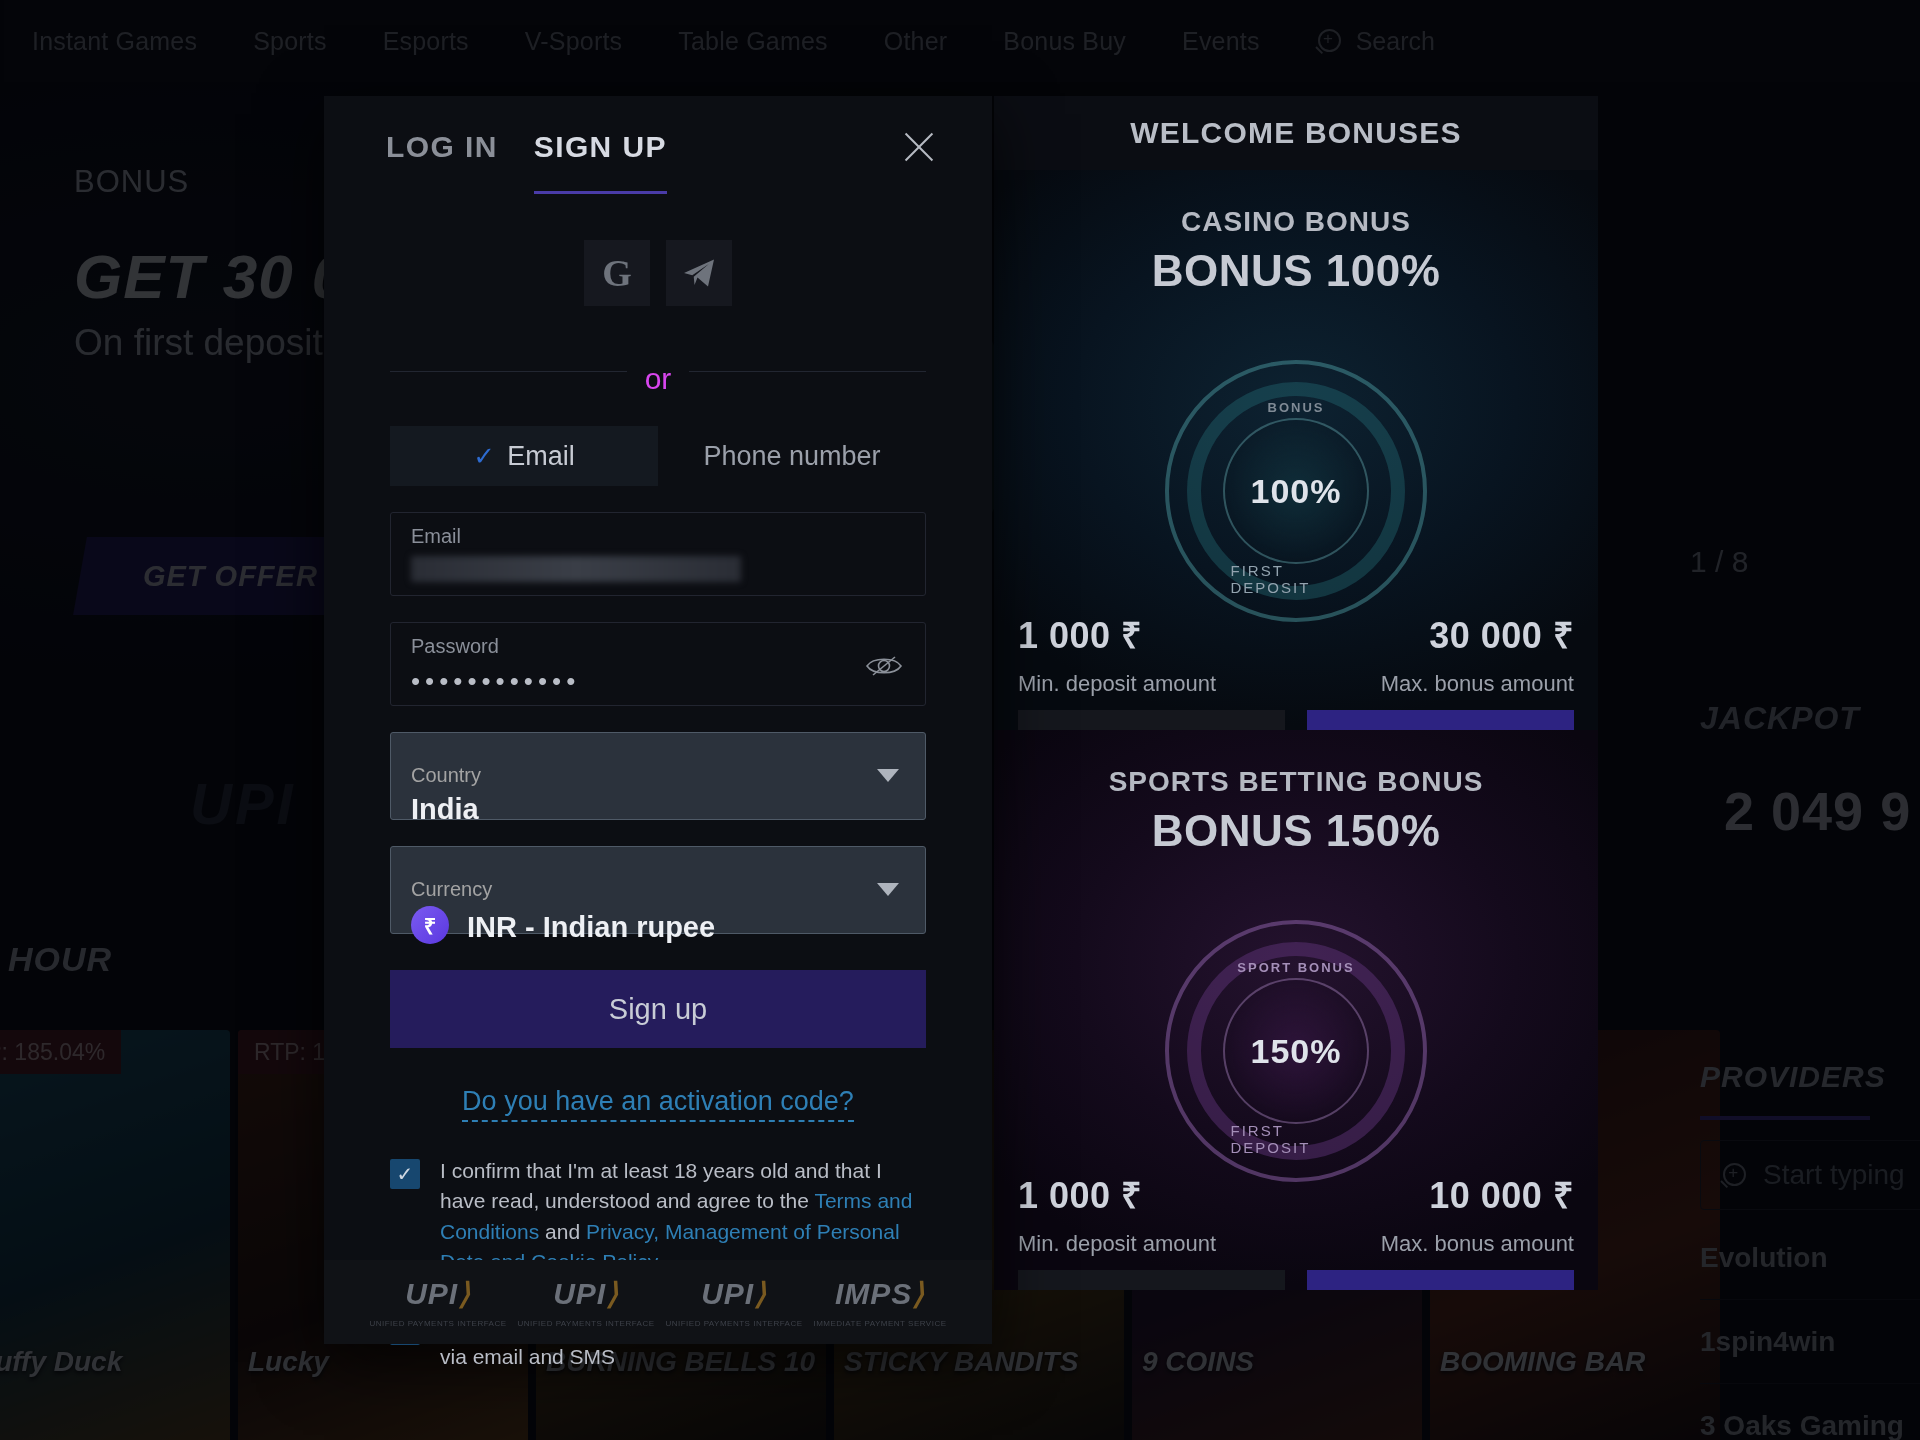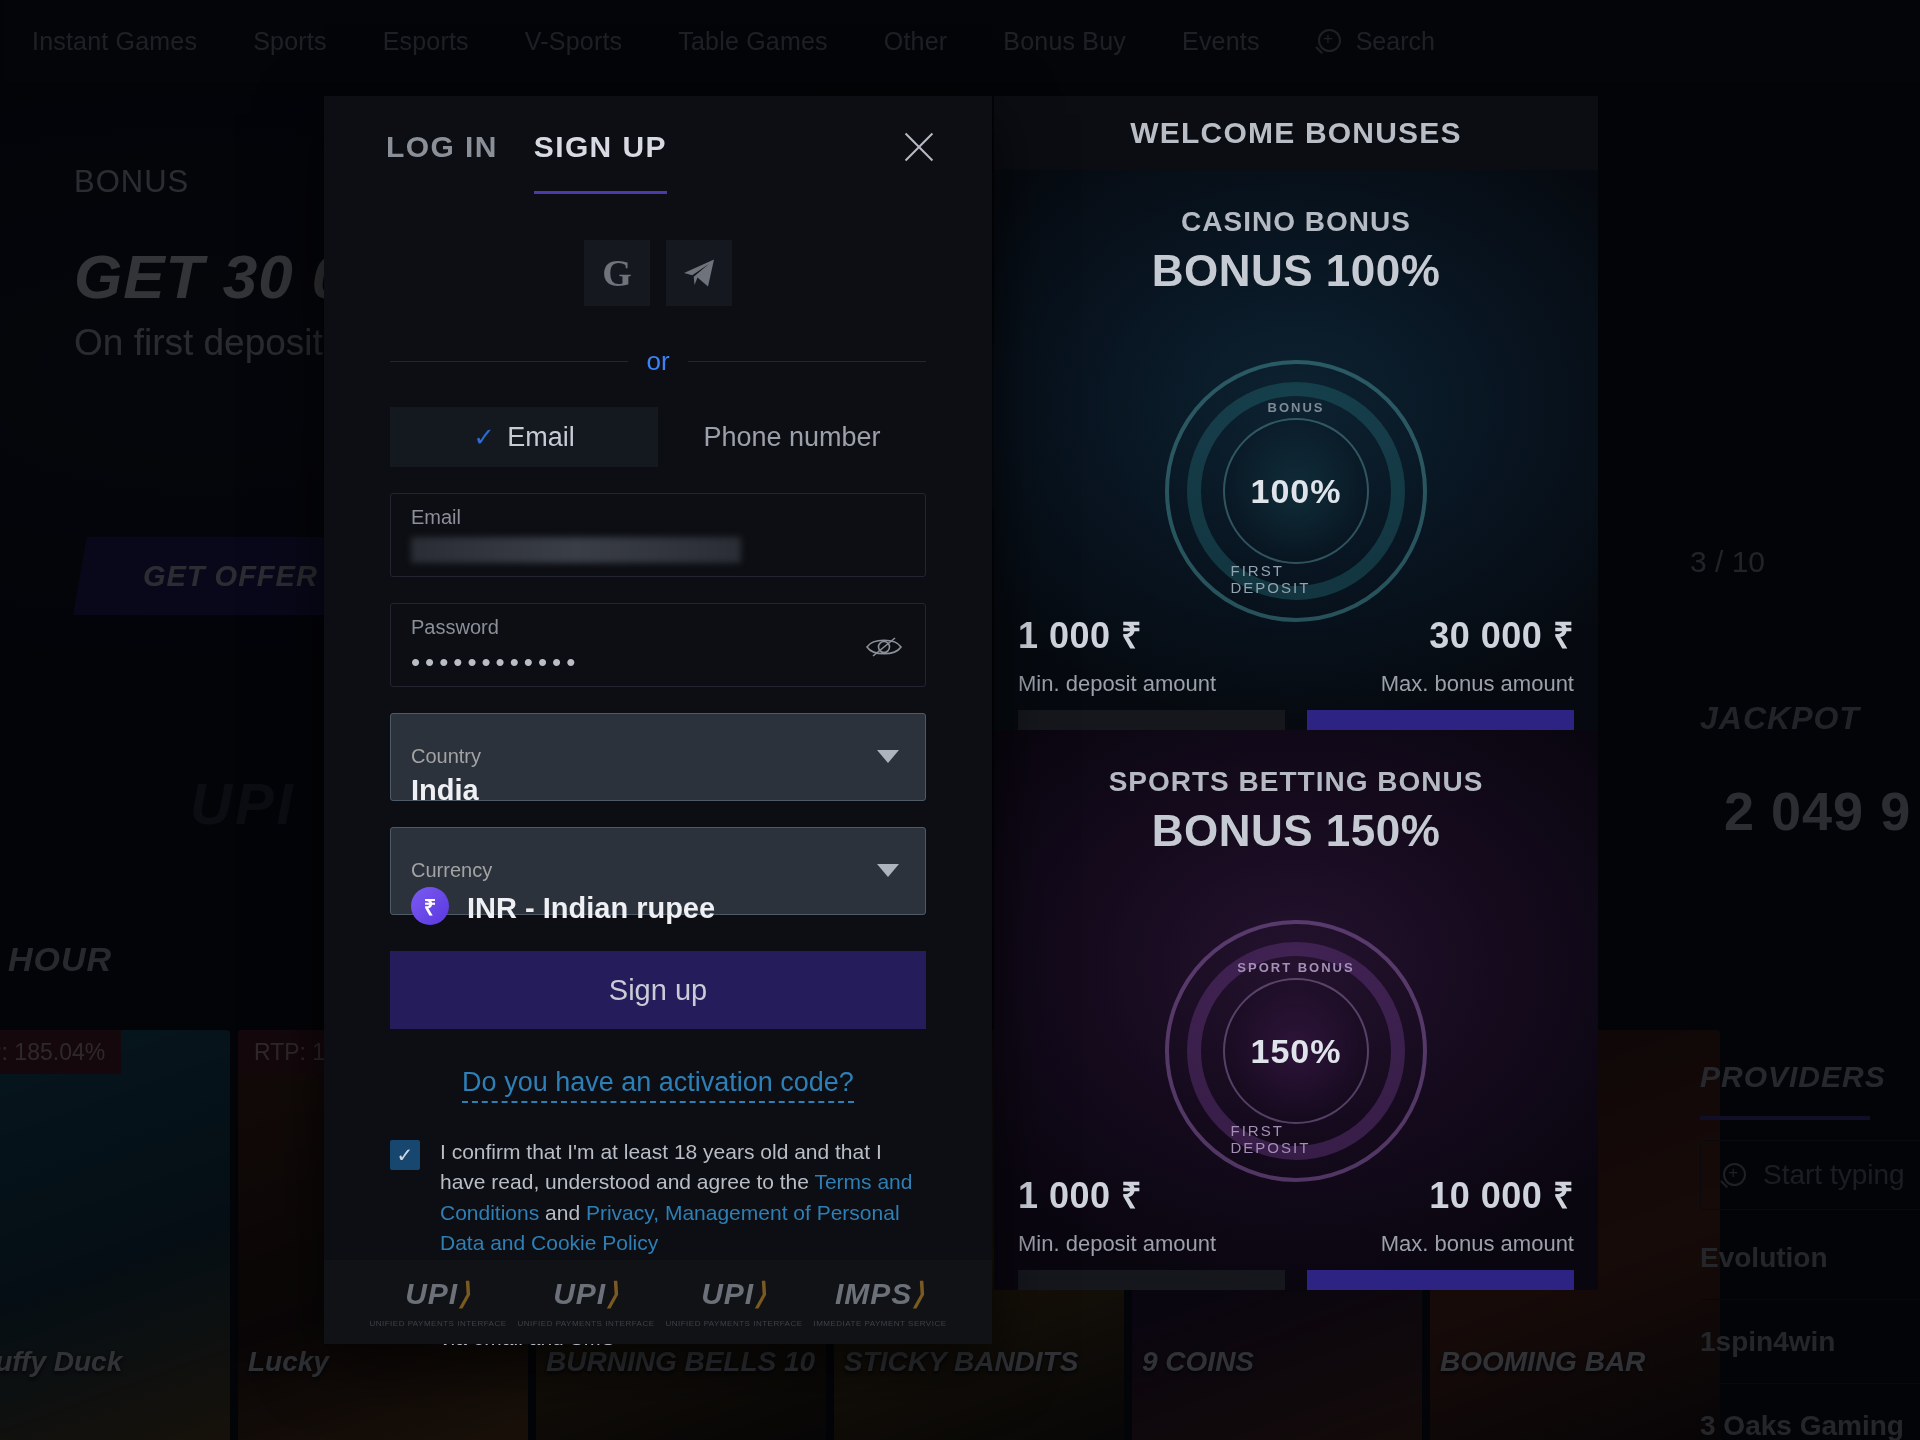--- a/index.html
+++ b/index.html
@@ -149,21 +149,21 @@
   }
   .modal-close::before { transform: rotate(45deg);} .modal-close::after { transform: rotate(-45deg);}
 
   .socials { display:flex; gap:16px; justify-content:center; margin-top: 62px; }
   .soc { width:66px; height:66px; background:#16181f; display:flex; align-items:center; justify-content:center; }
   .g-icon { color:#6e737c; font-size:38px; font-weight:bold; font-family:"Liberation Serif", serif;}
   .tg-icon { width:36px; height:36px; }
 
   .or-row { display:flex; align-items:center; gap:18px; margin: 40px 66px 0 66px; }
   .or-line { flex:1; height:1px; background:#222631; }
-  .or-text { color:#3b82f6; font-size:26px; }
+  .or-text { color:#d946ef; font-size:30px;margin-top:16px; }
 
   .seg { display:flex; margin: 30px 66px 0 66px; }
   .seg-item { flex:1; height:60px; display:flex; align-items:center; justify-content:center; gap:12px; color:#9ba0aa; font-size:27px;}
   .seg-item.active { background:#141920; color:#c7cbd3;}
   .seg-check { color:#2d6bd0; font-size:26px; }
 
   .field {
     position:relative; margin: 26px 66px 0 66px; height:84px;
     border:1px solid #222530; border-radius:3px; padding: 12px 20px;
   }
@@ -237,21 +237,21 @@
       <div class="hero-eyebrow">BONUS</div>
       <div class="hero-title">GET 30 000 ₹</div>
       <div class="hero-sub">On first deposit</div>
       <div class="hero-btn">
         <span>GET OFFER</span>
       </div>
       <div class="hero-ring"></div>
       <div class="hero-ring2"></div>
       <div class="hero-deposit">DEPOSIT</div>
     </div>
-    <div class="slide-count">3 / 10</div>
+    <div class="slide-count">1 / 8</div>
 
     <div class="upi-strip">UPI</div>
     <div class="jackpot-lbl">JACKPOT</div>
     <div class="jackpot-val">2 049 9</div>
     <div class="hour-lbl">HOUR</div>
 
     <div class="tiles">
       <div class="tile t1">
         <div class="rtp">RTP: 185.04%</div>
         <div class="nm">Scruffy Duck</div>

